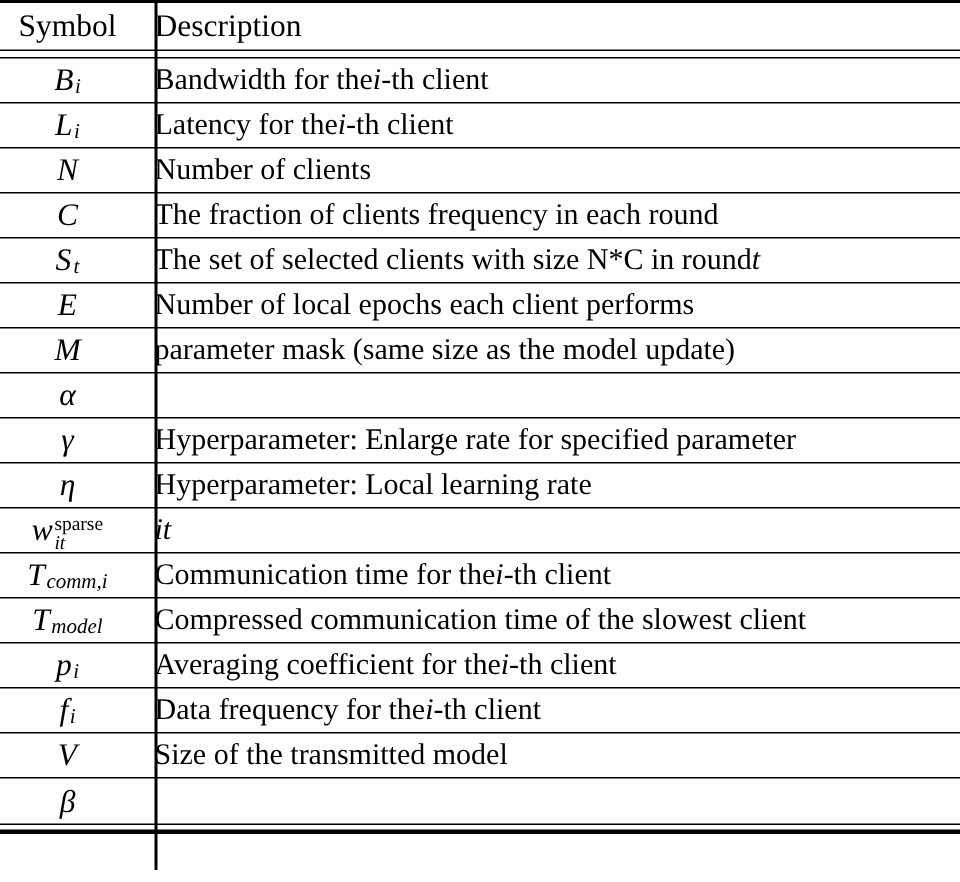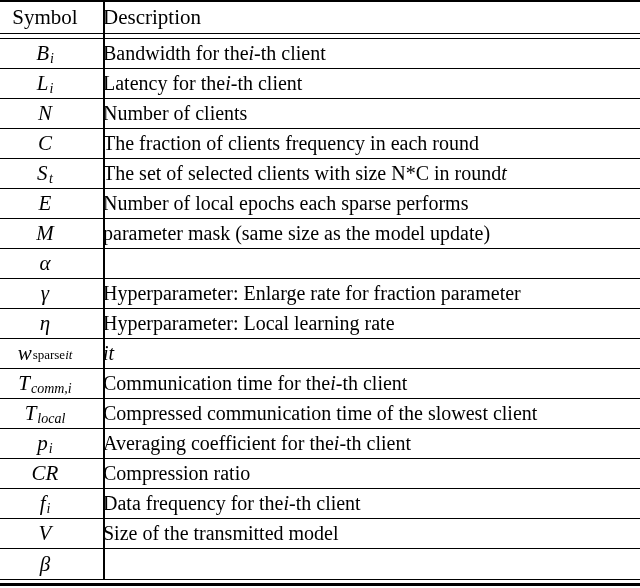--- a/index.html
+++ b/index.html
@@ -62,21 +62,21 @@
   .sbase.cal { font-style: italic; letter-spacing: 0.5px; }
   .ssub {
     font-style: italic;
     font-size: 14px;
     position: relative;
     top: 5px;
     margin-left: 1px;
   }
   .stack {
     display: inline-flex;
-    flex-direction: row;
+    flex-direction: column;
     align-items: flex-start;
     font-size: 13px;
     line-height: 1.0;
     margin-left: 1px;
     position: relative;
     top: 1px;
   }
   .ssup { font-style: normal; }
   .ssub2 { font-style: italic; }
 </style>
@@ -142,21 +142,21 @@
           <span>The set of selected clients with size N*C in round </span>
           <span class="it">t</span>
         </div>
   </div>
 
   <div class="row">
     <div class="c1 sym">
           <span class="sbase">E</span>
         </div>
     <div class="c2 desc">
-          <span>Number of local epochs each sparse performs</span>
+          <span>Number of local epochs each client performs</span>
         </div>
   </div>
 
   <div class="row">
     <div class="c1 sym">
           <span class="sbase">M</span>
         </div>
     <div class="c2 desc">
           <span>parameter mask (same size as the model update)</span>
         </div>
@@ -166,21 +166,21 @@
     <div class="c1 sym">
           <span class="sbase">α</span>
         </div>
   </div>
 
   <div class="row">
     <div class="c1 sym">
           <span class="sbase">γ</span>
         </div>
     <div class="c2 desc">
-          <span>Hyperparameter: Enlarge rate for fraction parameter</span>
+          <span>Hyperparameter: Enlarge rate for specified parameter</span>
         </div>
   </div>
 
   <div class="row">
     <div class="c1 sym">
           <span class="sbase">η</span>
         </div>
     <div class="c2 desc">
           <span>Hyperparameter: Local learning rate</span>
         </div>
@@ -208,47 +208,39 @@
     <div class="c2 desc">
           <span>Communication time for the </span>
           <span class="it">i</span>
           <span>-th client</span>
         </div>
   </div>
 
   <div class="row">
     <div class="c1 sym">
           <span class="sbase">T</span>
-          <span class="ssub">local</span>
+          <span class="ssub">model</span>
         </div>
     <div class="c2 desc">
           <span>Compressed communication time of the slowest client</span>
         </div>
   </div>
 
   <div class="row">
     <div class="c1 sym">
           <span class="sbase">p</span>
           <span class="ssub">i</span>
         </div>
     <div class="c2 desc">
           <span>Averaging coefficient for the </span>
           <span class="it">i</span>
           <span>-th client</span>
         </div>
   </div>
 
-  <div class="row">
-    <div class="c1 sym">
-          <span class="sbase">CR</span>
-        </div>
-    <div class="c2 desc">
-          <span>Compression ratio</span>
-        </div>
-  </div>
 
   <div class="row">
     <div class="c1 sym">
           <span class="sbase">f</span>
           <span class="ssub">i</span>
         </div>
     <div class="c2 desc">
           <span>Data frequency for the </span>
           <span class="it">i</span>
           <span>-th client</span>

